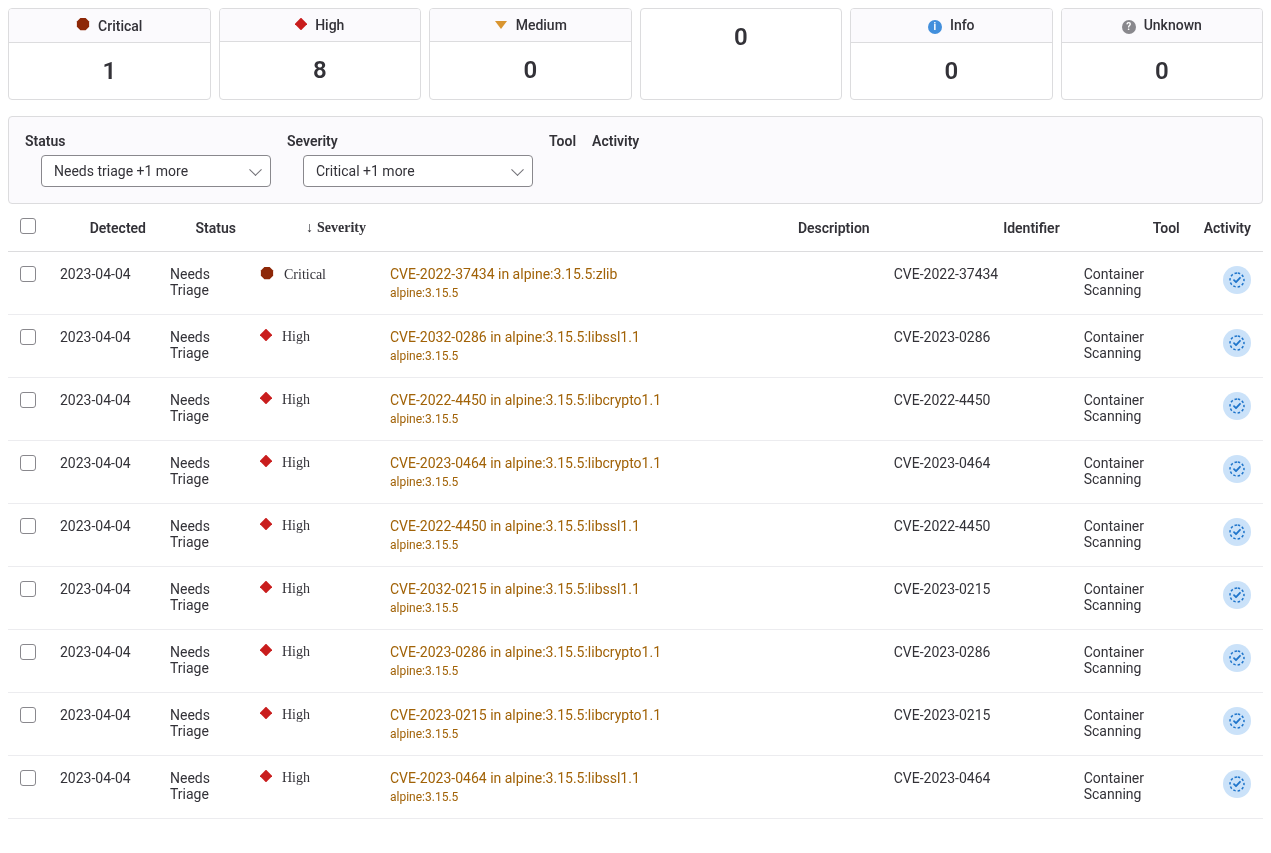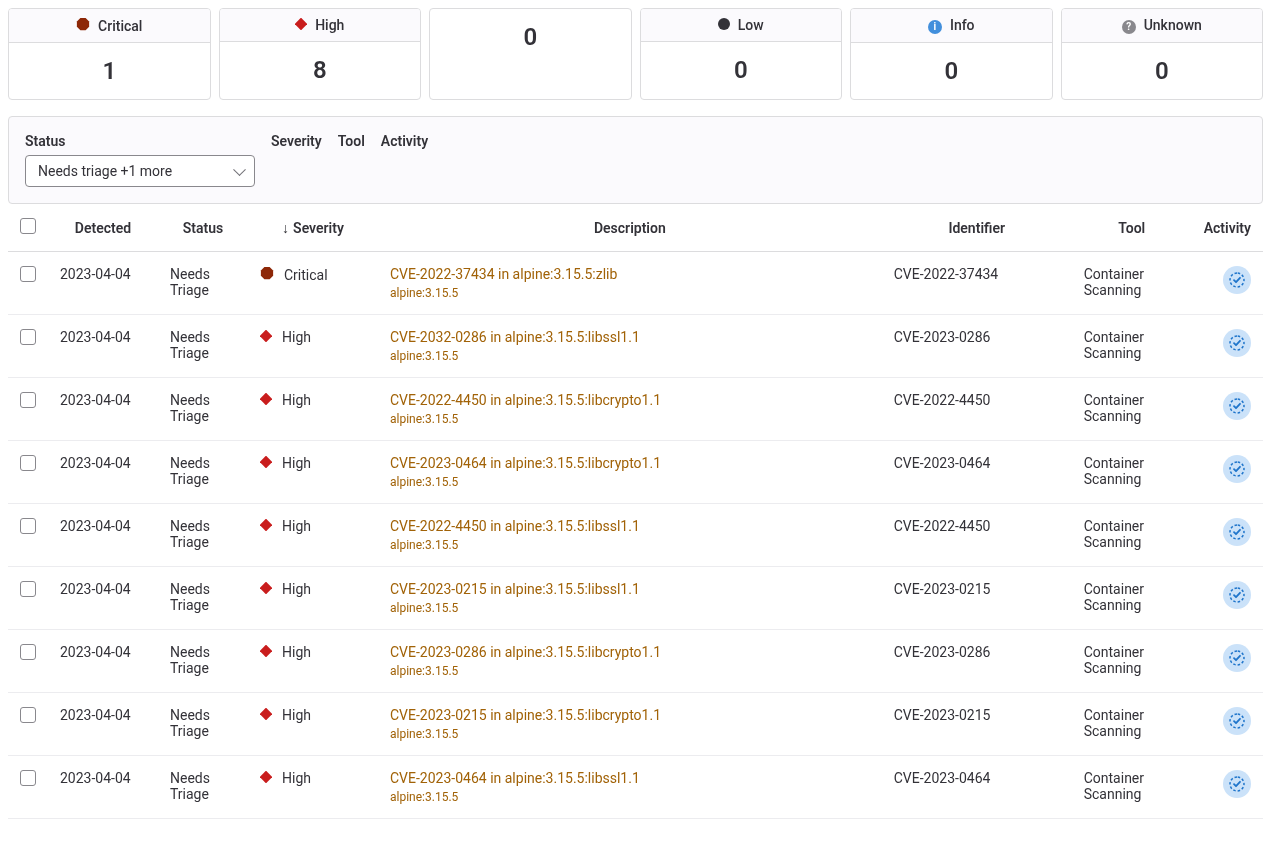--- a/index.html
+++ b/index.html
@@ -64,35 +64,36 @@
       background: #fff;
       padding: 7px 28px 7px 12px;
       font-size: 14px;
       color: #333238;
       min-width: 230px;
       position: relative;
       cursor: pointer;
       display: flex;
       align-items: center;
       justify-content: space-between;
+      margin-left: 16px;
     }
     .filter-select::after {
       content: '';
       position: absolute;
       right: 10px;
       top: 50%;
       width: 8px; height: 8px;
       border-right: 1.5px solid #737278;
       border-bottom: 1.5px solid #737278;
       transform: translateY(-65%) rotate(45deg);
     }
     
     .vuln-table { width: 100%; border-collapse: collapse; }
     .vuln-table thead th {
-      text-align: center;
+      text-align: right;
       font-weight: 600;
       font-size: 14px;
       padding: 14px 12px;
       border-bottom: 1px solid #dcdcde;
       color: #333238;
     }
     .vuln-table tbody td {
       padding: 14px 12px;
       border-bottom: 1px solid #ececef;
       vertical-align: top;
@@ -115,21 +116,21 @@
       width: 28px; height: 28px;
       border-radius: 50%;
       background: #cbe2f9;
       display: inline-flex;
       align-items: center;
       justify-content: center;
     }
     .col-checkbox { width: 40px; }
     .col-detected { width: 110px; }
     .col-status { width: 90px; }
-    .col-severity { width: 130px; }
+    .col-severity { width: 130px; font-family: Liberation Serif, serif; }
     .col-identifier { width: 190px; }
     .col-tool { width: 120px; }
     .col-activity { width: 60px; text-align: right; }
     .th-activity { text-align: right !important; }
   </style>
 </head>
 <body>
 
 <div class="severity-cards" id="severity-cards">
     <div class="severity-card">
@@ -144,27 +145,29 @@
     <div class="severity-card">
       <div class="severity-card-header">
         <span><svg class="icon-high" viewBox="0 0 12 12">
             <rect x="1.5" y="1.5" width="9" height="9" fill="#c91d1d" transform="rotate(45 6 6)"></rect>
           </svg></span>
         <span>High</span>
       </div>
       <div class="severity-card-body">8</div>
     </div>
     <div class="severity-card">
+      <div class="severity-card-header">
+        <span><svg class="icon-medium" viewBox="0 0 14 10">
+            <polygon points="1,1 13,1 7,9" fill="#d99530"></polygon>
+          </svg></span>
+        <span>Medium</span>
+      </div>
       <div class="severity-card-body">0</div>
     </div>
     <div class="severity-card">
-      <div class="severity-card-header">
-        <span><span class="icon-low"></span></span>
-        <span>Low</span>
-      </div>
       <div class="severity-card-body">0</div>
     </div>
     <div class="severity-card">
       <div class="severity-card-header">
         <span><span class="icon-info">i</span></span>
         <span>Info</span>
       </div>
       <div class="severity-card-body">0</div>
     </div>
     <div class="severity-card">
@@ -178,20 +181,23 @@
 
 <div class="filter-bar">
   <div class="filter-group">
     <span class="filter-label">Status</span>
     <div class="filter-select">
       <span>Needs triage +1 more</span>
     </div>
   </div>
   <div class="filter-group">
     <span class="filter-label">Severity</span>
+    <div class="filter-select">
+      <span>Critical +1 more</span>
+    </div>
   </div>
   <div class="filter-group">
     <span class="filter-label">Tool</span>
   </div>
   <div class="filter-group">
     <span class="filter-label">Activity</span>
   </div>
 </div>
 
 <table class="vuln-table">
@@ -343,21 +349,21 @@
         <td class="col-status">Needs<br>Triage</td>
         <td class="col-severity">
           <div class="severity-cell">
             <span><svg class="icon-high" viewBox="0 0 12 12">
                 <rect x="1.5" y="1.5" width="9" height="9" fill="#c91d1d" transform="rotate(45 6 6)"></rect>
               </svg></span>
             <span>High</span>
           </div>
         </td>
         <td>
-          <div class="desc-primary">CVE-2023-0215 in alpine:3.15.5:libssl1.1</div>
+          <div class="desc-primary">CVE-2032-0215 in alpine:3.15.5:libssl1.1</div>
           <div class="desc-secondary">alpine:3.15.5</div>
         </td>
         <td class="col-identifier">CVE-2023-0215</td>
         <td class="col-tool">Container<br>Scanning</td>
         <td class="col-activity" style="text-align:right"><span class="activity-badge">
             <svg width="16" height="16" viewBox="0 0 16 16">
               <path d="M8 1a7 7 0 1 0 0 14A7 7 0 0 0 8 1z" fill="none" stroke="#1f75cb" stroke-width="1.5" stroke-dasharray="2.5 2"></path>
               <path d="M5 8.2l2 2 4-4.4" fill="none" stroke="#1f75cb" stroke-width="1.8" stroke-linecap="round" stroke-linejoin="round"></path>
             </svg>
           </span></td>

